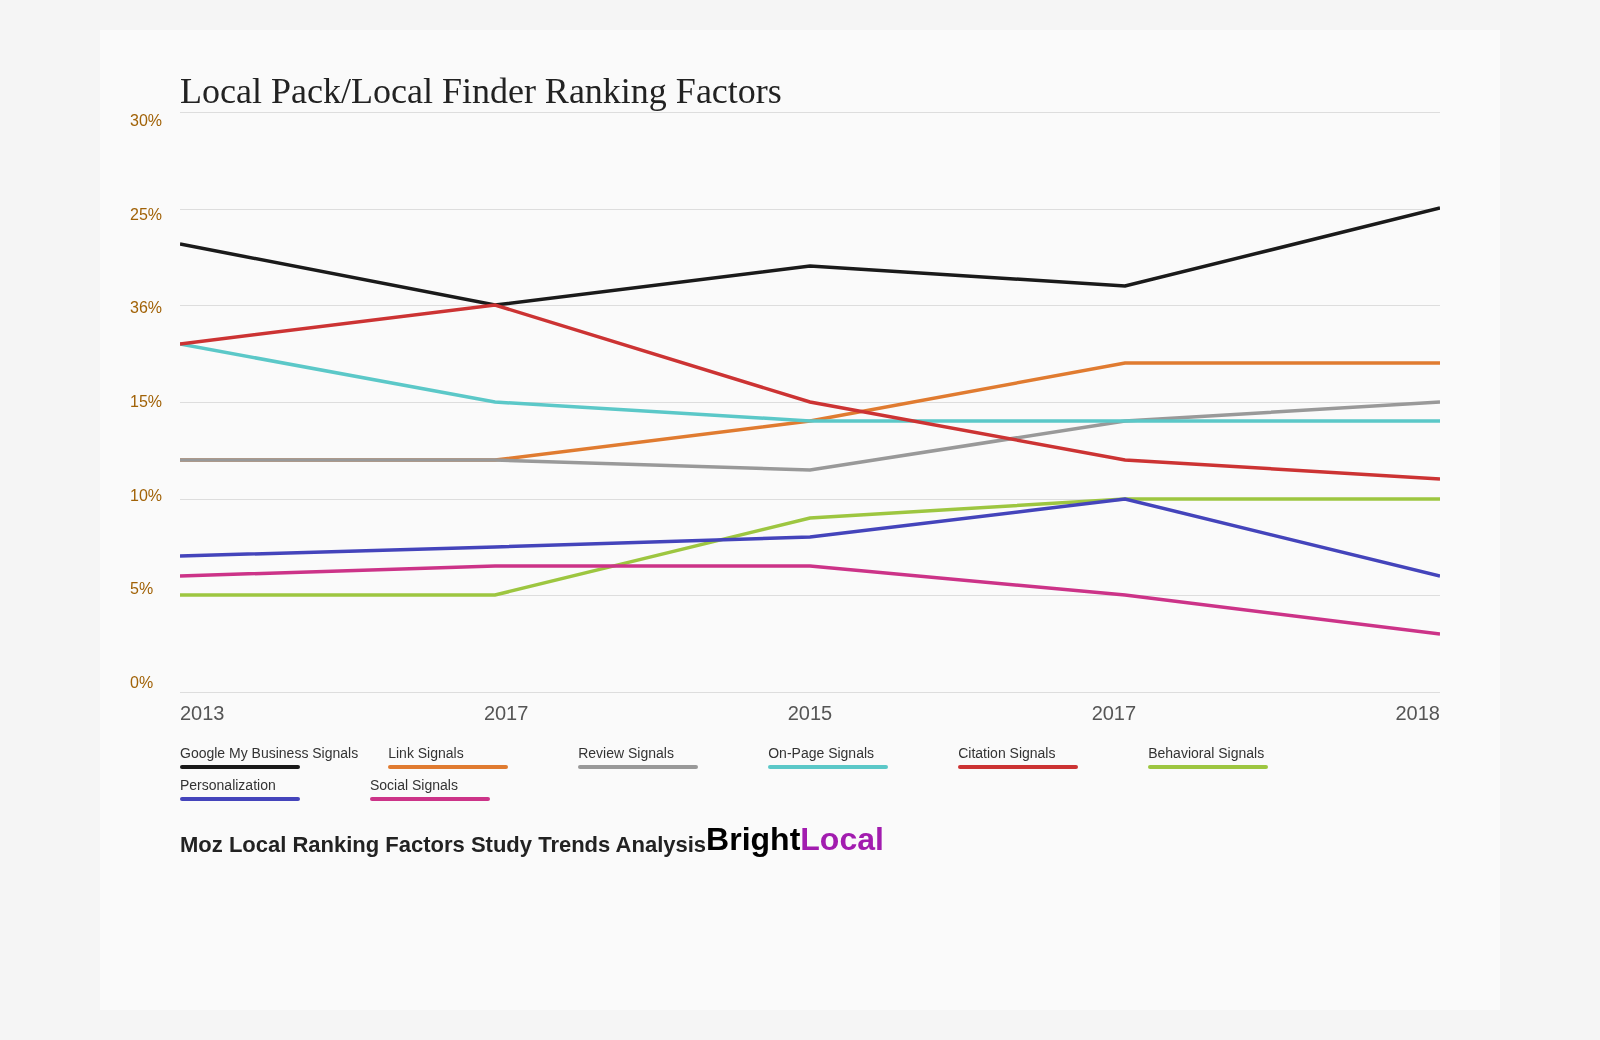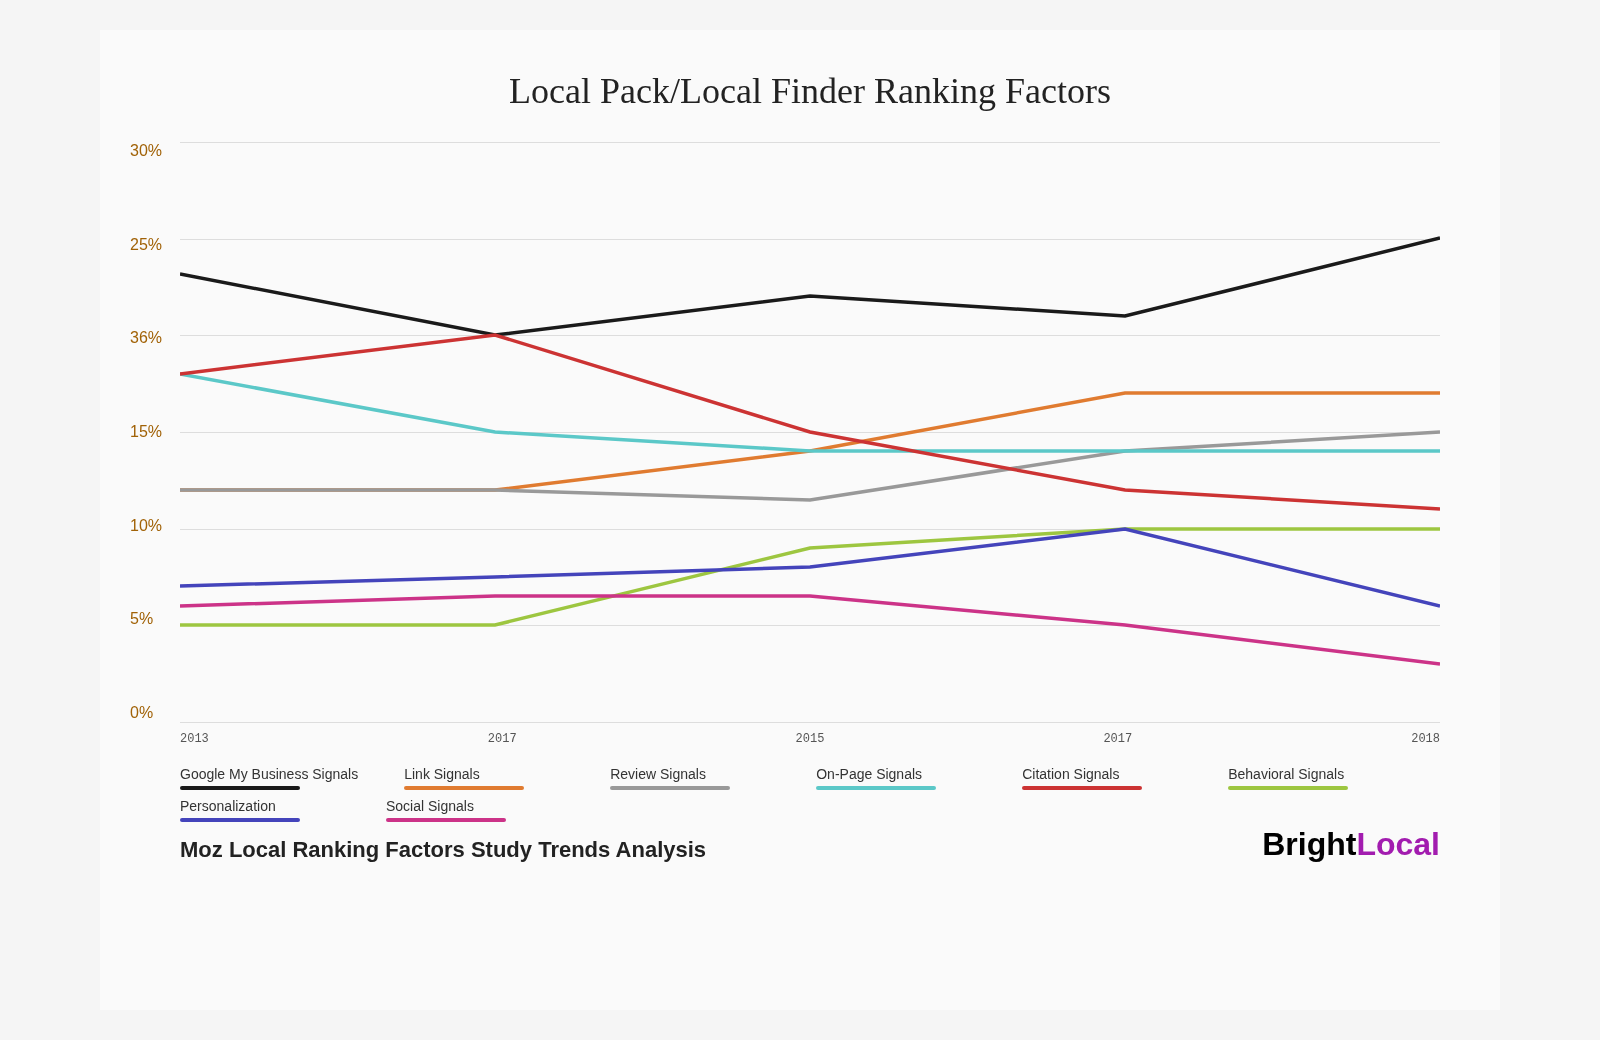--- a/index.html
+++ b/index.html
@@ -13,25 +13,24 @@
       justify-content: center;
     }
     .chart-container {
       background: #fafafa;
       width: 1400px;
       height: 980px;
       position: relative;
       padding: 40px 60px 160px 80px;
     }
     .chart-title {
-      text-align: center;
+      text-align: left;
       font-size: 36px;
       font-weight: normal;
       color: #222;
-      margin-bottom: 30px;
       font-family: 'Georgia', serif;
     }
     .chart-area {
       position: relative;
       width: 100%;
       height: 580px;
     }
     .y-axis-labels {
       position: absolute;
       left: -50px;
@@ -62,29 +61,29 @@
       width: 100%;
       height: 100%;
     }
     .x-axis {
       display: flex;
       justify-content: space-between;
       margin-top: 10px;
       padding: 0 0px;
     }
     .x-label {
-      font-size: 12px;
+      font-size: 20px;
       color: #555;
-      font-family: Liberation Mono, monospace;
+      font-family: Liberation Sans, sans-serif;
     }
     .legend {
       margin-top: 20px;
       display: flex;
       flex-wrap: wrap;
-      gap: 16px;
+      gap: 0;
       row-gap: 8px;
     }
     .legend-item {
       display: flex;
       flex-direction: column;
       align-items: flex-start;
       margin-right: 30px;
       min-width: 160px;
     }
     .legend-label {
@@ -93,23 +92,22 @@
       font-family: Arial, sans-serif;
       margin-bottom: 4px;
     }
     .legend-line {
       height: 4px;
       width: 120px;
       border-radius: 2px;
     }
     .bottom-section {
       display: flex;
-      justify-content: space-between;
       align-items: flex-end;
-      margin-top: 4px;
+      margin-top: 20px;
     }
     .study-title {
       font-size: 22px;
       color: #222;
       font-family: Arial, sans-serif;
       font-weight: bold;
     }
     .brand-logo {
       font-size: 32px;
       font-family: Arial, sans-serif;

